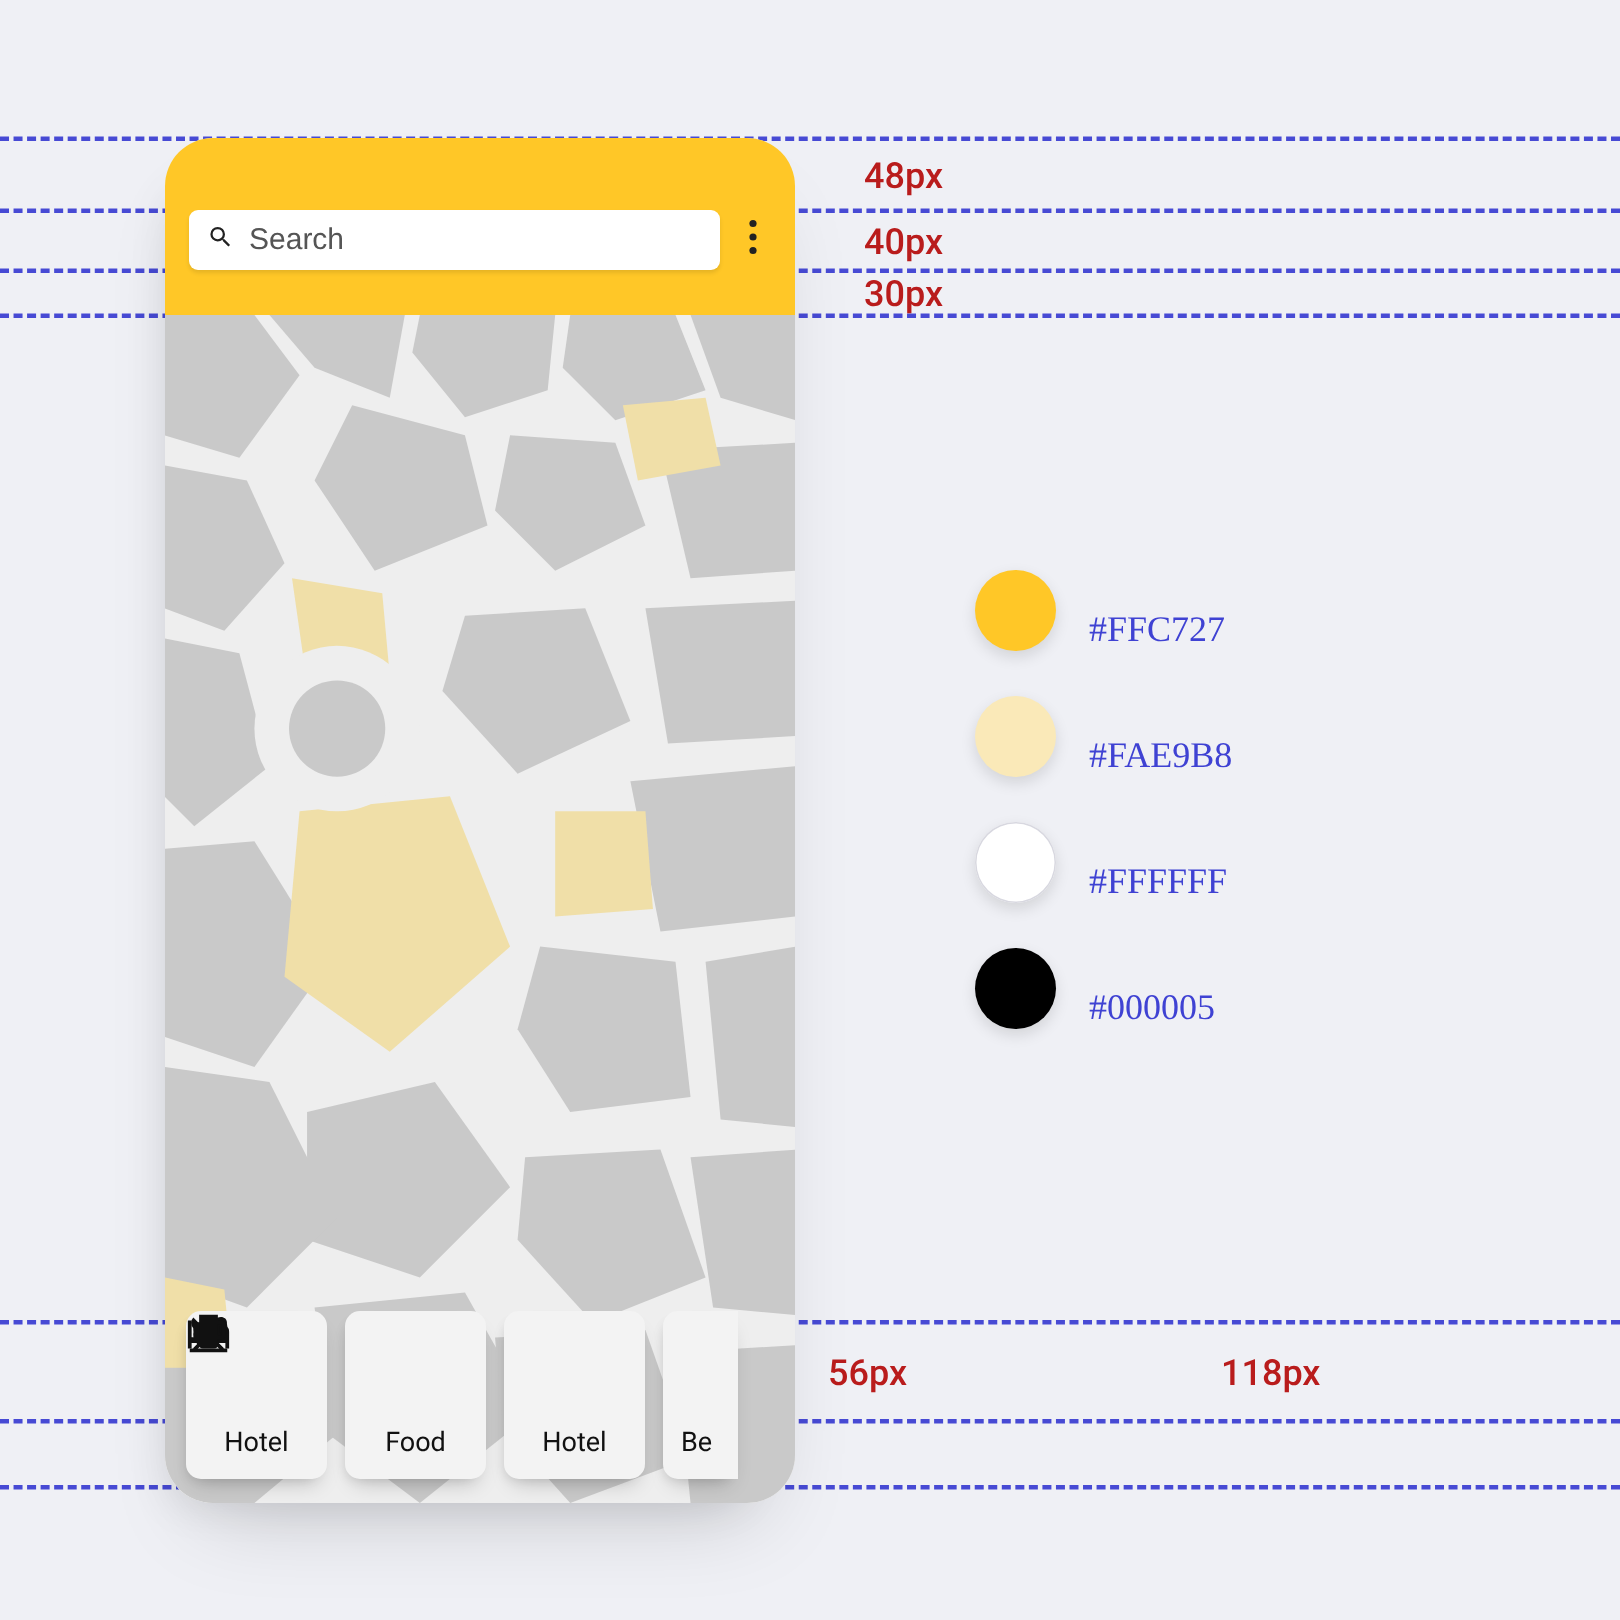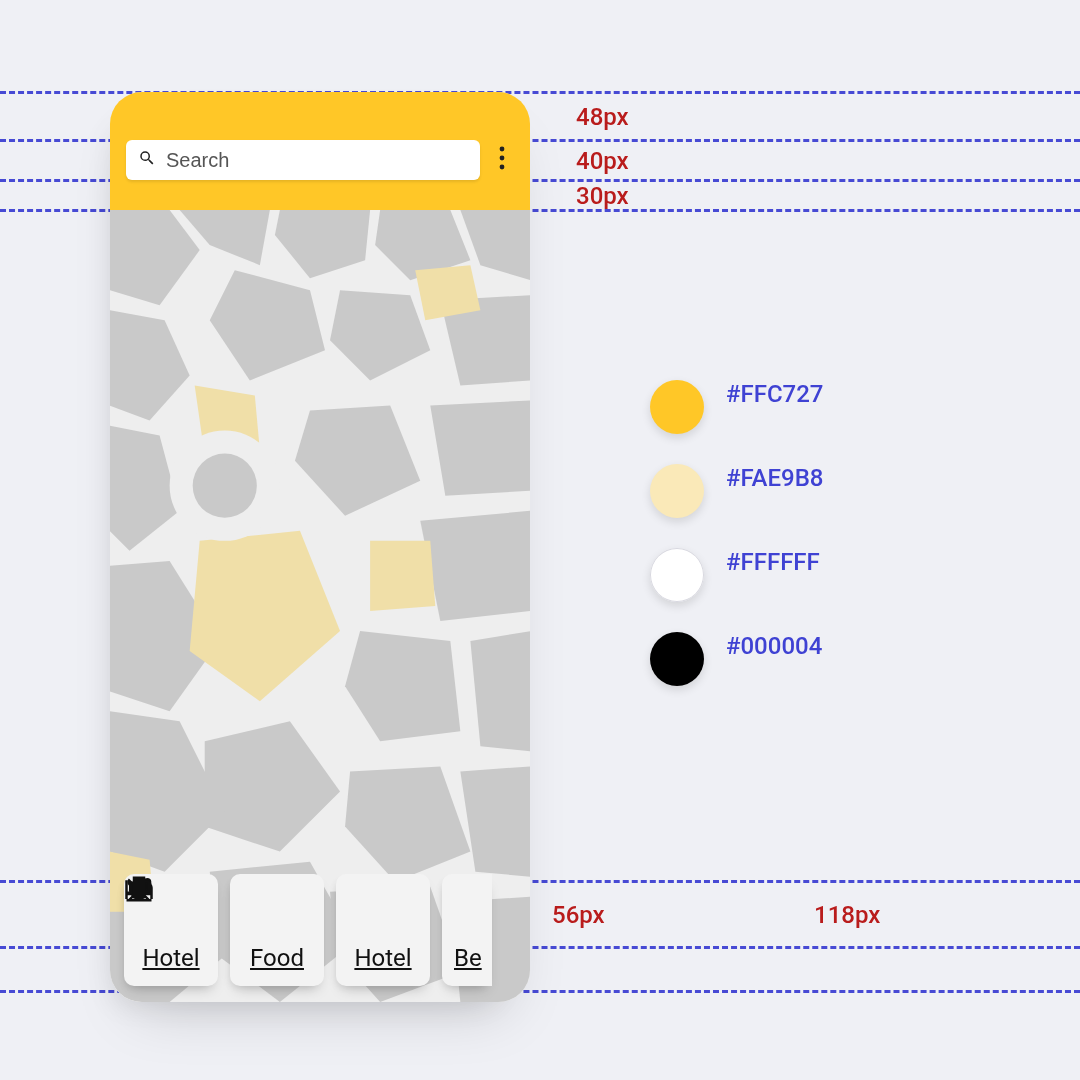--- a/index.html
+++ b/index.html
@@ -106,36 +106,36 @@
                 -3px 4px 8px -4px rgba(0,0,0,0.10);
     display:flex;
     flex-direction:column;
     align-items:center;
     justify-content:flex-end;
     padding:14px 4px 14px 4px;
     color:#111;
   }
   .card .ic { height:30px; display:flex; align-items:center; justify-content:center; margin-bottom:10px;}
   .card .ic svg { width:30px; height:30px; fill:#111; }
-  .card span { font-size:24px;text-decoration:underline; }
+  .card span { font-size:18px; }
 
   .card.cut { width:50px; border-top-right-radius:0; border-bottom-right-radius:0; }
   .card.cut span { width:60px; text-align:left; overflow:hidden;margin-left:34px; }
   .card.cut .ic { align-self:flex-end; margin-right:-8px; }
 
   
   .palette {
     position:absolute;
     left:650px;
     top:380px;
     display:flex;
     flex-direction:column;
     gap:30px;
   }
-  .swatch { display:flex; align-items:flex-start; gap:22px; }
+  .swatch { display:flex; align-items:flex-end; gap:22px;font-family:Liberation Serif, serif; }
   .chip {
     width:54px; height:54px; border-radius:50%;
     box-shadow: 0 4px 10px rgba(0,0,0,0.12);
   }
   .chip.border { box-shadow: 0 4px 10px rgba(0,0,0,0.12), inset 0 0 0 1px #d8d8e0; }
   .swatch span { font-size:24px; color:#3f42d3; font-weight:500; }
 
 </style>
 </head>
 <body>
@@ -265,15 +265,15 @@
   <div class="swatch">
     <div class="chip" style="background:#FAE9B8"></div>
     <span>#FAE9B8</span>
   </div>
   <div class="swatch">
     <div class="chip border" style="background:#FFFFFF"></div>
     <span>#FFFFFF</span>
   </div>
   <div class="swatch">
     <div class="chip" style="background:#000000"></div>
-    <span>#000004</span>
+    <span>#000005</span>
   </div>
 </div>
 
 </body></html>

